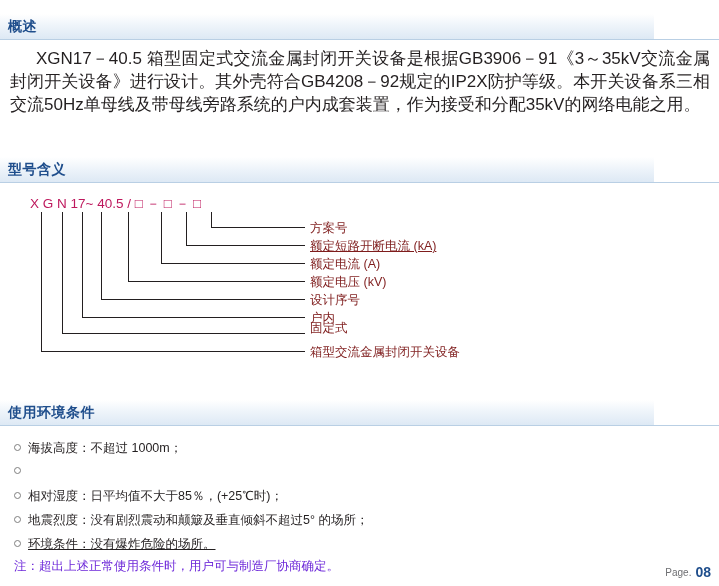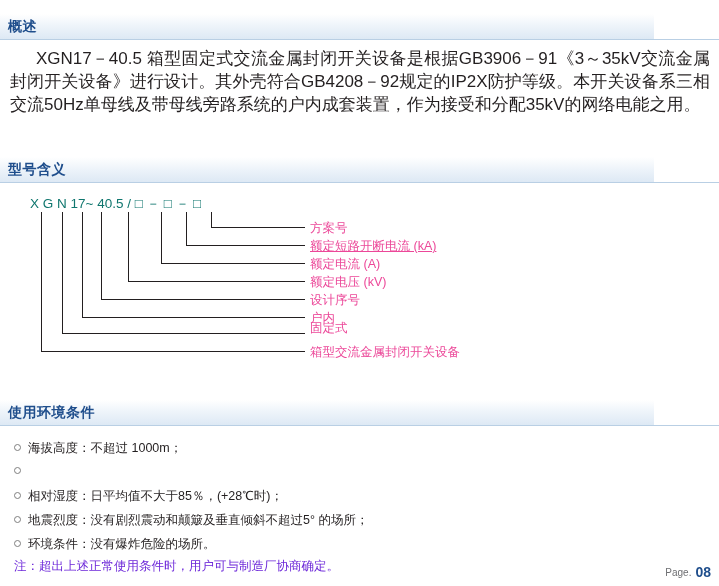--- a/index.html
+++ b/index.html
@@ -56,33 +56,33 @@
     color: #231f20;
     text-align: justify;
   }
 
   
   .model-code {
     position: absolute;
     font-size: 13.5px;
     letter-spacing: 0px;
     white-space: nowrap;
-    color: #0f766e;
+    color: #be185d;
   }
 
   .leader-svg {
     position: absolute;
     left: 0;
     top: 0;
   }
 
   .leg-label {
     position: absolute;
     font-size: 12.5px;
-    color: #ec4899;
+    color: #7f1d1d;
     white-space: nowrap;
   }
 
   
   .bullet-row {
     position: absolute;
     font-size: 12.5px;
     color: #231f20;
     white-space: nowrap;
   }
@@ -173,26 +173,26 @@
     <div class="bar-line"></div>
   </div>
 
   <div class="bullet-row" style="left:14px; top:440px;">
     <span class="dot"></span><span>海拔高度：不超过 1000m；</span>
   </div>
   <div class="bullet-row" style="left:14px; top:464px;">
     <span class="dot"></span>
   </div>
   <div class="bullet-row" style="left:14px; top:488px;">
-    <span class="dot"></span><span>相对湿度：日平均值不大于85％，(+28℃时)；</span>
+    <span class="dot"></span><span>相对湿度：日平均值不大于85％，(+25℃时)；</span>
   </div>
   <div class="bullet-row" style="left:14px; top:512px;text-align:center;">
     <span class="dot"></span><span>地震烈度：没有剧烈震动和颠簸及垂直倾斜不超过5°  的场所；</span>
   </div>
-  <div class="bullet-row" style="left:14px; top:536px;">
+  <div class="bullet-row" style="left:14px; top:536px;text-decoration:underline;">
     <span class="dot"></span><span>环境条件：没有爆炸危险的场所。</span>
   </div>
 
   <div class="note-row" style="left:14px; top:558px;">注：超出上述正常使用条件时，用户可与制造厂协商确定。</div>
 
   <div class="footer">
     <span>Page.</span><span class="pnum">08</span>
   </div>
 
 </div>

